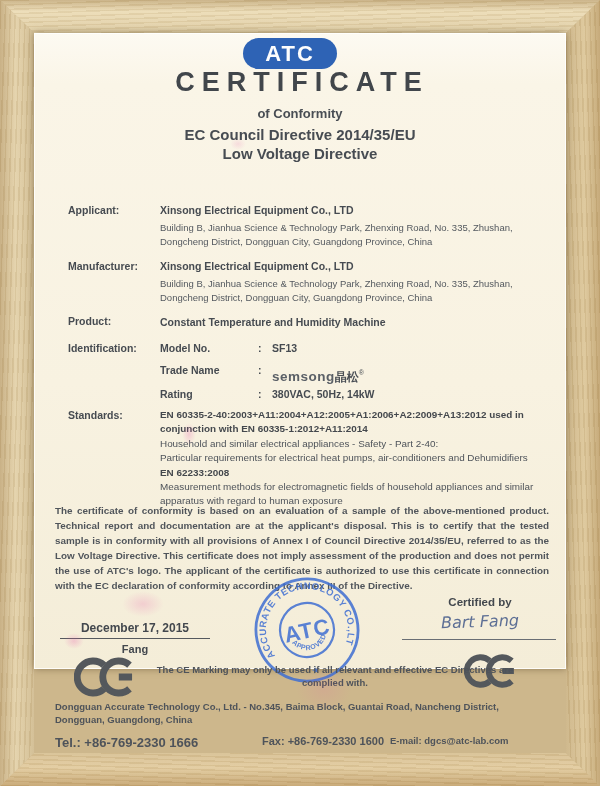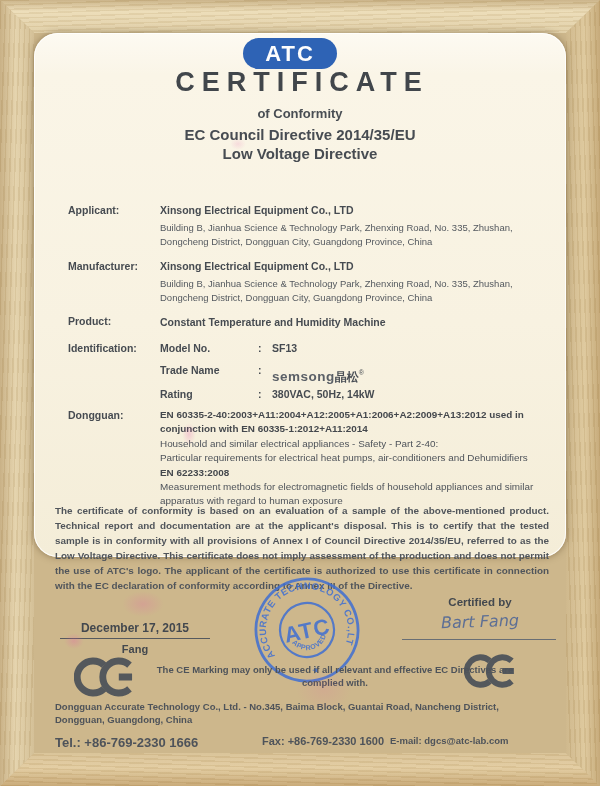--- a/index.html
+++ b/index.html
@@ -21,24 +21,24 @@
     background:
       repeating-linear-gradient(88deg, rgba(141,110,62,.12) 0 1.5px, rgba(255,255,255,.05) 1.5px 5px),
       linear-gradient(270deg,#c3a673 0%,#ddc79a 45%,#cdb587 100%);
     clip-path:polygon(100% 0,0 33px,0 calc(100% - 33px),100% 100%);}
   .wood-bottom{left:0;top:753px;width:600px;height:33px;
     background:
       repeating-linear-gradient(2deg, rgba(141,110,62,.10) 0 1.5px, rgba(255,255,255,.06) 1.5px 4.5px),
       linear-gradient(0deg,#c6a672 0%,#e2cb9e 55%,#d8c194 100%);
     clip-path:polygon(0 100%,100% 100%,calc(100% - 34px) 0,34px 0);}
   
-  .paper{position:absolute;left:34px;top:33px;width:532px;height:524px;
+  .paper{position:absolute;left:34px;top:33px;width:532px;height:636px;
     background:linear-gradient(180deg,#fdfaf2 0%,#faf5e7 8%,#f8f2e1 55%,#f4edd8 100%);
     box-shadow:inset 0 0 0 1px rgba(255,255,255,.85), 0 0 7px rgba(80,60,30,.5);
-    color:#4b5056;border-radius:24px;}
+    color:#4b5056;}
   .paper *{position:absolute;}
   
   .logo-pill{left:209px;top:5px;width:94px;height:31px;border-radius:16px;
     background:#2e63b5;display:flex;align-items:center;justify-content:center;}
   .logo-pill span{position:static;color:#fdfdfd;font-weight:bold;font-size:22px;letter-spacing:2px;}
   .title{left:0;top:34px;width:532px;text-align:center;font-weight:bold;
     font-size:27px;letter-spacing:7px;padding-left:4px;box-sizing:border-box;color:#41464b;}
   .subtitle{left:0;top:73px;width:532px;text-align:center;font-weight:bold;font-size:13px;color:#484d53;}
   .dir1{left:0;top:93px;width:532px;text-align:center;font-weight:bold;font-size:15px;color:#474c52;}
   .dir2{left:0;top:112px;width:532px;text-align:center;font-weight:bold;font-size:15px;color:#474c52;}
@@ -127,21 +127,21 @@
     <div class="sub-name" style="left:126px;top:331px">Trade Name</div>
     <div class="sep" style="top:331px">:</div>
     <div class="tradename" style="top:334px">
       <span class="latin">semsong</span><span class="cjk">晶松</span><span class="regmark">®</span>
     </div>
 
     <div class="sub-name" style="left:126px;top:355px">Rating</div>
     <div class="sep" style="top:355px">:</div>
     <div class="sub-val" style="top:355px">380VAC, 50Hz, 14kW</div>
 
-    <div class="lbl" style="top:376px">Dongguan:</div>
+    <div class="lbl" style="top:376px">Standards:</div>
     <div class="std-lines">
       <div class="b">EN 60335-2-40:2003+A11:2004+A12:2005+A1:2006+A2:2009+A13:2012 used in conjunction with EN 60335-1:2012+A11:2014</div>
       <div>Household and similar electrical appliances - Safety - Part 2-40:</div>
       <div>Particular requirements for electrical heat pumps, air-conditioners and Dehumidifiers</div>
       <div class="b">EN 62233:2008</div>
       <div>Measurement methods for electromagnetic fields of household appliances and similar apparatus with regard to human exposure</div>
     </div>
 
     <div class="body-par">The certificate of conformity is based on an evaluation of a sample of the above-mentioned product. Technical report and documentation are at the applicant's disposal. This is to certify that the tested sample is in conformity with all provisions of Annex I of Council Directive 2014/35/EU, referred to as the Low Voltage Directive. This certificate does not imply assessment of the production and does not permit the use of ATC's logo. The applicant of the certificate is authorized to use this certificate in connection with the EC declaration of conformity according to Annex III of the Directive.</div>
 

